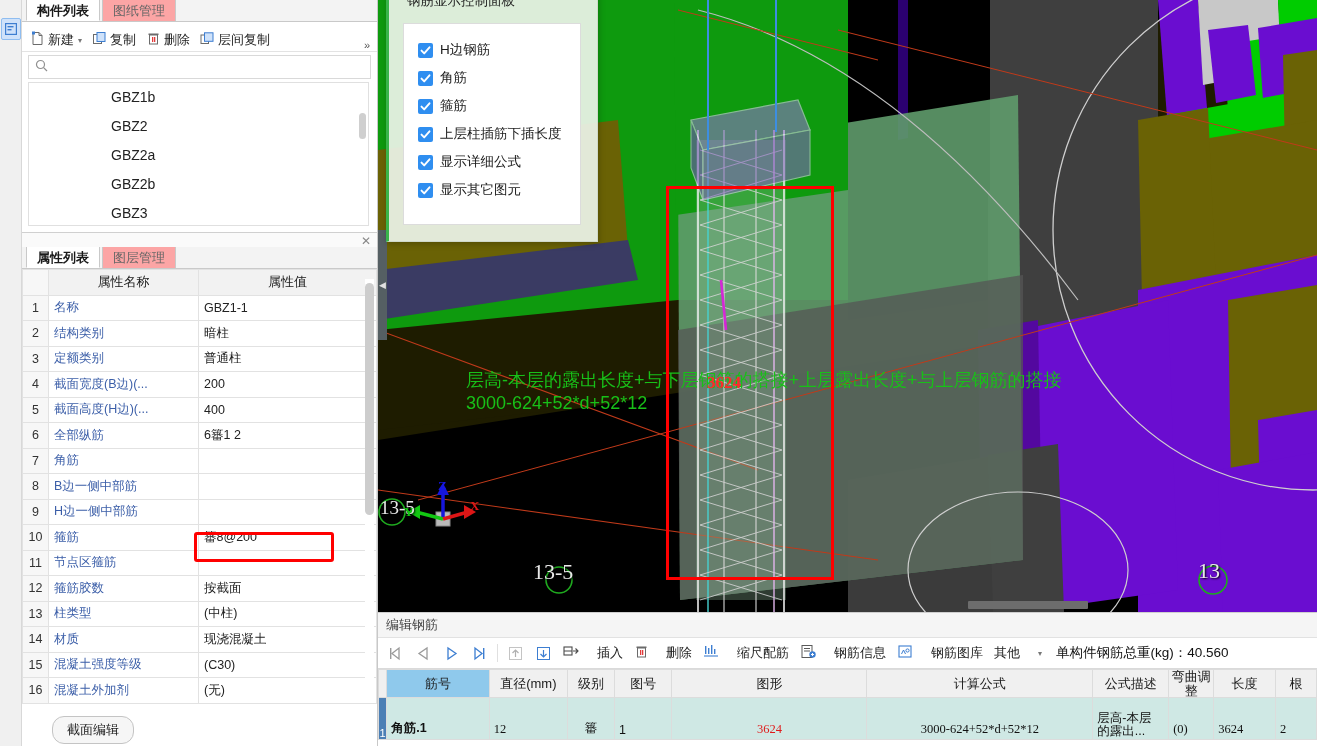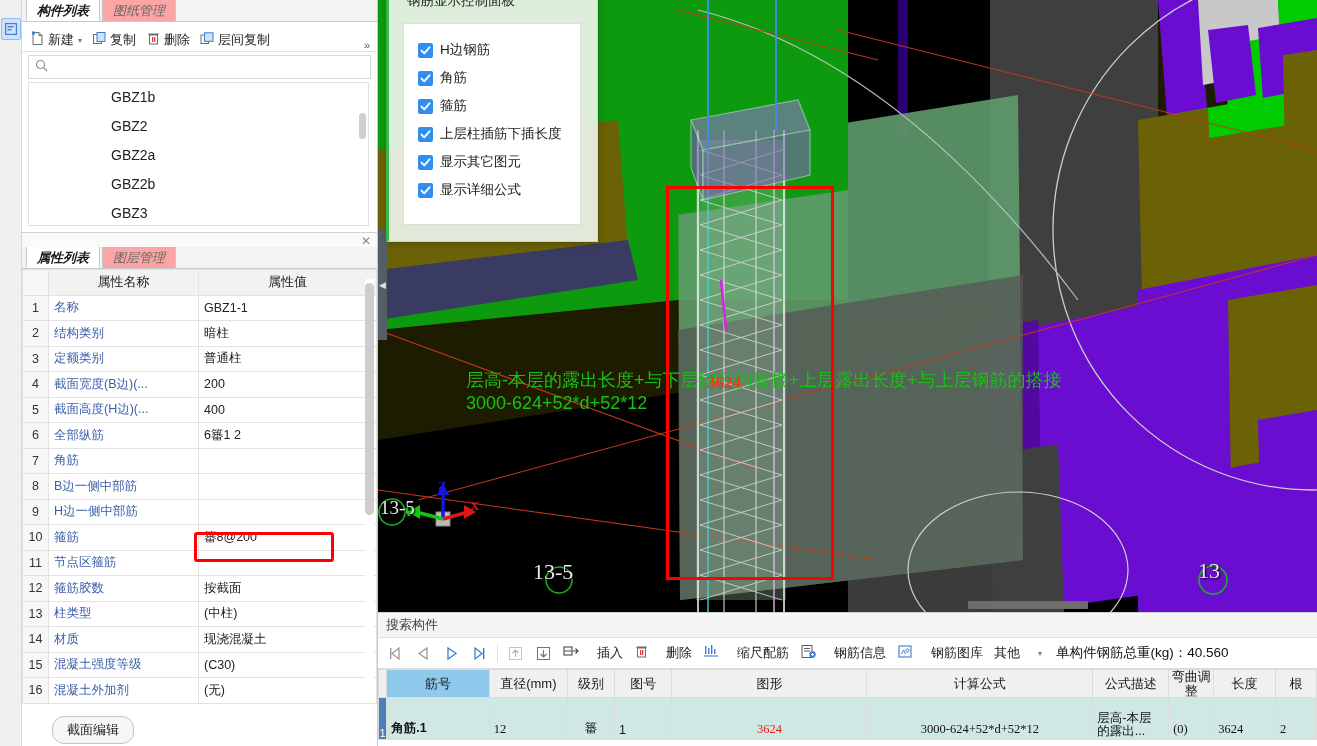--- a/index.html
+++ b/index.html
@@ -24,21 +24,21 @@
     display: flex; align-items: center; justify-content: center;
   }
 
   
   #comp-panel {
     position: absolute; left: 22px; top: 0; width: 356px; height: 232px;
     background: #fff; border-right: 1px solid #c8c8c8;
   }
   .tabstrip {
     height: 22px; background: #f3f3f3; border-bottom: 1px solid #c9c9c9;
-    display: flex; align-items: flex-end; padding-left: 4px; font-style: italic;
+    display: flex; align-items: flex-end; padding-left: 4px;
   }
   .tab {
     height: 22px; line-height: 21px; padding: 0 10px; font-size: 13px;
     background: #fca5a5; border: 1px solid #c9c9c9; border-bottom: none;
     color: #666; margin-right: 2px;
   }
   .tab.active { background: #fff; color: #1a1a1a; font-weight: bold; border-bottom: 1px solid #fff; }
 
   .toolbar {
     height: 30px; display: flex; align-items: flex-end; gap: 2px;
@@ -536,37 +536,37 @@
         </span>
         <span>上层柱插筋下插长度</span>
       </div>
 
       <div class="cbrow">
         <span class="cbx">
           <svg width="11" height="11" viewBox="0 0 11 11">
               <path d="M1.5 5.6 L4.2 8.4 L9.5 2.3" fill="none" stroke="#fff" stroke-width="1.9" stroke-linecap="round" stroke-linejoin="round"></path>
             </svg>
         </span>
-        <span>显示其它图元</span>
+        <span>显示详细公式</span>
       </div>
 
       <div class="cbrow">
         <span class="cbx">
           <svg width="11" height="11" viewBox="0 0 11 11">
               <path d="M1.5 5.6 L4.2 8.4 L9.5 2.3" fill="none" stroke="#fff" stroke-width="1.9" stroke-linecap="round" stroke-linejoin="round"></path>
             </svg>
         </span>
-        <span>显示详细公式</span>
+        <span>显示其它图元</span>
       </div>
 
     </div>
   </div>
 
   <div id="rebar-panel">
-    <div class="rb-title">搜索构件</div>
+    <div class="rb-title">编辑钢筋</div>
 
     <div class="rb-toolbar">
       <span class="rb-tb">
         <svg width="17" height="15" viewBox="0 0 17 15">
             <polygon points="12,2 12,13 5,7.5" fill="none" stroke="#9a9a9a" stroke-width="1.3"></polygon>
             <rect x="3" y="2" width="1.4" height="11" fill="#9a9a9a"></rect>
           </svg>
       </span>
       <span class="rb-tb">
         <svg width="17" height="15" viewBox="0 0 17 15">

